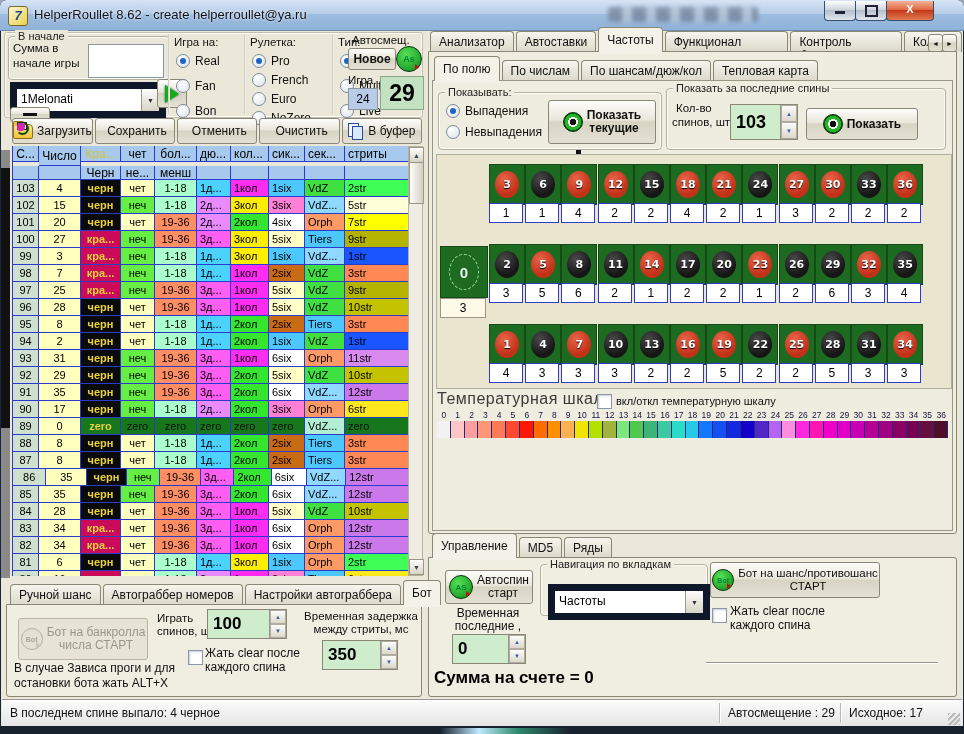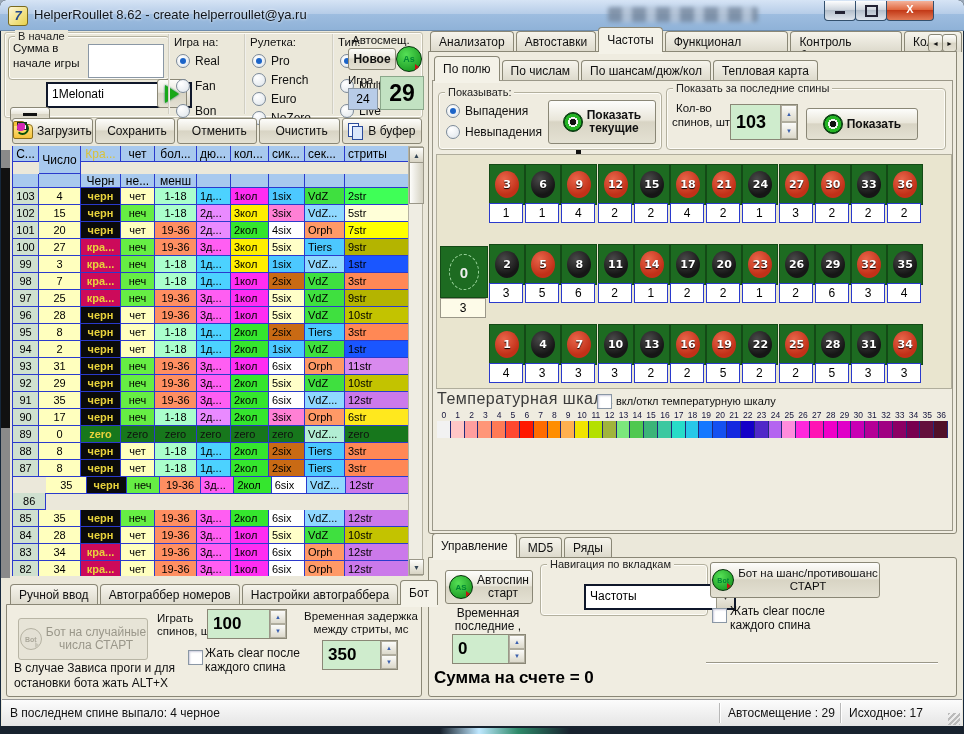--- a/index.html
+++ b/index.html
@@ -30,21 +30,21 @@
   .btn.disabled{color:#9a978a;background:#e7e4d7;border-color:#b8b5a5;}
   .radio-row{display:flex;align-items:center;gap:5px;height:18px;}
   .radio{width:12px;height:12px;border-radius:50%;border:1px solid #7c8a99;background:radial-gradient(circle at 35% 30%,#fff,#dde4ea);position:relative;}
   .radio.sel::after{content:"";position:absolute;left:3px;top:3px;width:6px;height:6px;border-radius:50%;background:#1b64c8;}
   .radio-label{font-size:12px;color:#111;text-align:right;}
   .checkbox{width:13px;height:13px;background:#fff;border:1px solid #8a97a5;box-shadow:1px 1px 2px #ccd inset;}
   .spin{position:absolute;display:flex;border:1px solid #8a8776;background:#cfeccd;}
   .spin .val{flex:1;font-weight:bold;color:#000;padding-left:5px;display:flex;align-items:center;}
   .spin .arr{width:16px;display:flex;flex-direction:column;border-left:1px solid #9a9788;}
   .spin .arr div{flex:1;background:linear-gradient(#fbfbf9,#dcd9cb);border:1px solid #b0ad9e;font-size:6px;line-height:1;display:flex;align-items:center;justify-content:center;color:#3a5fae;}
-  .combo{position:absolute;display:flex;background:#fff;border:2px solid #0f172a;margin-left:36px;}
+  .combo{position:absolute;display:flex;background:#fff;border:7px solid #0f172a;}
   .combo .cval{flex:1;font-size:12px;padding:3px 0 0 4px;color:#000;}
   .combo .cbtn{width:17px;background:linear-gradient(#fdfdfb,#d8d4c4);border-left:1px solid #9a9788;display:flex;align-items:center;justify-content:center;font-size:7px;color:#333;}
   .vline{position:absolute;width:2px;background:linear-gradient(90deg,#c2bfae,#fff);}
   
   .icon{display:inline-block;flex:none;}
   .icon-open-folder{width:18px;height:13px;background:linear-gradient(#ffe48a,#f5c33a);border:1px solid #8a6d1a;border-radius:2px 4px 2px 2px;position:relative;}
   .icon-open-folder::before{content:"";position:absolute;left:-1px;top:-4px;width:9px;height:4px;background:#f5c33a;border:1px solid #8a6d1a;border-bottom:none;border-radius:2px 2px 0 0;}
   .icon-save{background:radial-gradient(circle at 40% 35%,#4a6ae0,#16268a);}
   .icon-save::after{content:"";position:absolute;left:5px;top:4px;width:8px;height:6px;background:#fff;border:1px solid #222;}
   .icon-undo{background:radial-gradient(circle at 40% 35%,#4ad24a,#0c7a14);}
@@ -228,21 +228,21 @@
         <div style="display: inline;">В буфер</div>
       </div>
     </div>
 
   <div id="ltrack">
       <div class="thumb"></div>
     </div>
   <div id="spins-wrap">
       <div class="trow hdr">
         <div class="tcell ctr" style="width: 26px; height: 16px; background: rgb(168, 201, 238); color: rgb(0, 0, 0);">С...</div>
-        <div class="tcell ctr" style="width: 42px; height: 28px; background: rgb(168, 201, 238); color: rgb(0, 0, 0);">Число</div>
+        <div class="tcell ctr" style="width: 42px; height: 20px; background: rgb(168, 201, 238); color: rgb(0, 0, 0);">Число</div>
         <div class="tcell ctr" style="width: 40px; height: 16px; background: rgb(168, 201, 238); color: rgb(216, 194, 60);">Кра...</div>
         <div class="tcell ctr" style="width: 34px; height: 16px; background: rgb(168, 201, 238); color: rgb(0, 0, 0);">чет</div>
         <div class="tcell ctr" style="width: 42px; height: 16px; background: rgb(168, 201, 238); color: rgb(0, 0, 0);">бол...</div>
         <div class="tcell lft" style="width: 34px; height: 16px; background: rgb(168, 201, 238); color: rgb(0, 0, 0);">дю...</div>
         <div class="tcell lft" style="width: 38px; height: 16px; background: rgb(168, 201, 238); color: rgb(0, 0, 0);">кол...</div>
         <div class="tcell lft" style="width: 36px; height: 16px; background: rgb(168, 201, 238); color: rgb(0, 0, 0);">сик...</div>
         <div class="tcell lft" style="width: 40px; height: 16px; background: rgb(168, 201, 238); color: rgb(0, 0, 0);">сек...</div>
         <div class="tcell lft" style="width: 64px; height: 16px; background: rgb(168, 201, 238); color: rgb(0, 0, 0);">стриты</div>
       </div>
       <div class="trow hdr">
@@ -455,21 +455,21 @@
         <div class="tcell ctr" style="width: 40px; height: 17px; background: rgb(10, 10, 10); color: rgb(232, 210, 60); font-weight: bold;">черн</div>
         <div class="tcell ctr" style="width: 34px; height: 17px; background: rgb(255, 255, 190); color: rgb(0, 0, 0);">чет</div>
         <div class="tcell ctr" style="width: 42px; height: 17px; background: rgb(170, 255, 204); color: rgb(0, 0, 0);">1-18</div>
         <div class="tcell lft" style="width: 34px; height: 17px; background: rgb(76, 210, 255); color: rgb(0, 0, 0);">1д...</div>
         <div class="tcell lft" style="width: 38px; height: 17px; background: rgb(53, 230, 46); color: rgb(0, 0, 0);">2кол</div>
         <div class="tcell lft" style="width: 36px; height: 17px; background: rgb(201, 106, 20); color: rgb(0, 0, 0);">2six</div>
         <div class="tcell lft" style="width: 40px; height: 17px; background: rgb(76, 200, 255); color: rgb(0, 0, 0);">Tiers</div>
         <div class="tcell lft" style="width: 64px; height: 17px; background: rgb(255, 136, 85); color: rgb(0, 0, 0);">3str</div>
       </div>
       <div class="trow body">
-        <div class="tcell ctr" style="width: 34px; height: 17px; background: rgb(207, 224, 207); color: rgb(0, 0, 0); margin-top: 16px;">86</div>
+        <div class="tcell ctr" style="width: 34px; height: 17px; background: rgb(207, 224, 207); color: rgb(0, 0, 0);">86</div>
         <div class="tcell ctr" style="width: 42px; height: 17px; background: rgb(255, 255, 190); color: rgb(0, 0, 0);">35</div>
         <div class="tcell ctr" style="width: 40px; height: 17px; background: rgb(10, 10, 10); color: rgb(232, 210, 60); font-weight: bold;">черн</div>
         <div class="tcell ctr" style="width: 34px; height: 17px; background: rgb(102, 238, 68); color: rgb(0, 0, 0);">неч</div>
         <div class="tcell ctr" style="width: 42px; height: 17px; background: rgb(255, 143, 98); color: rgb(0, 0, 0);">19-36</div>
         <div class="tcell lft" style="width: 34px; height: 17px; background: rgb(255, 94, 242); color: rgb(0, 0, 0);">3д...</div>
         <div class="tcell lft" style="width: 38px; height: 17px; background: rgb(53, 230, 46); color: rgb(0, 0, 0);">2кол</div>
         <div class="tcell lft" style="width: 36px; height: 17px; background: rgb(255, 255, 255); color: rgb(0, 0, 0);">6six</div>
         <div class="tcell lft" style="width: 40px; height: 17px; background: rgb(143, 216, 255); color: rgb(0, 0, 0);">VdZ...</div>
         <div class="tcell lft" style="width: 64px; height: 17px; background: rgb(203, 121, 234); color: rgb(0, 0, 0);">12str</div>
       </div>
@@ -546,29 +546,29 @@
         <div class="tcell lft" style="width: 64px; height: 17px; background: rgb(255, 232, 30); color: rgb(0, 0, 0);">6str</div>
       </div>
     </div>
   <div id="rscroll">
     <div class="sbtn" style="top:0;">▲</div>
     <div id="rthumb"></div>
     <div class="sbtn" style="bottom:0;">▼</div>
   </div>
 
   <div class="tabbar" style="left:10px;top:583px;height:22px;" id="bl-tabs">
-      <div class="tab">Ручной ввод</div>
+      <div class="tab">Ручной шанс</div>
       <div class="tab">Автограббер номеров</div>
       <div class="tab">Настройки автограббера</div>
       <div class="tab active">Бот</div>
     </div>
   <div class="pane" style="left:6px;top:604px;width:414px;height:91px;"></div>
   <div class="btn disabled" style="left:18px;top:618px;width:128px;height:40px;">
     <span class="icon-bot faded" style="width:20px;height:20px;font-size:7px;">Bot</span>
-    <span class="two"><span>Бот на случайные</span><br><span>числа СТАРТ</span></span>
+    <span class="two"><span>Бот на банкролла</span><br><span>числа СТАРТ</span></span>
   </div>
   <div class="lbl" style="left:157px;top:612px;">Играть</div>
   <div class="lbl" style="left:157px;top:625px;">спинов, шт</div>
   <div class="spin" style="left:207px;top:609px;width:78px;height:28px;font-size:17px;">
     <div class="val">100</div>
     <div class="arr">
         <div>▲</div>
         <div>▼</div>
       </div>
   </div>

